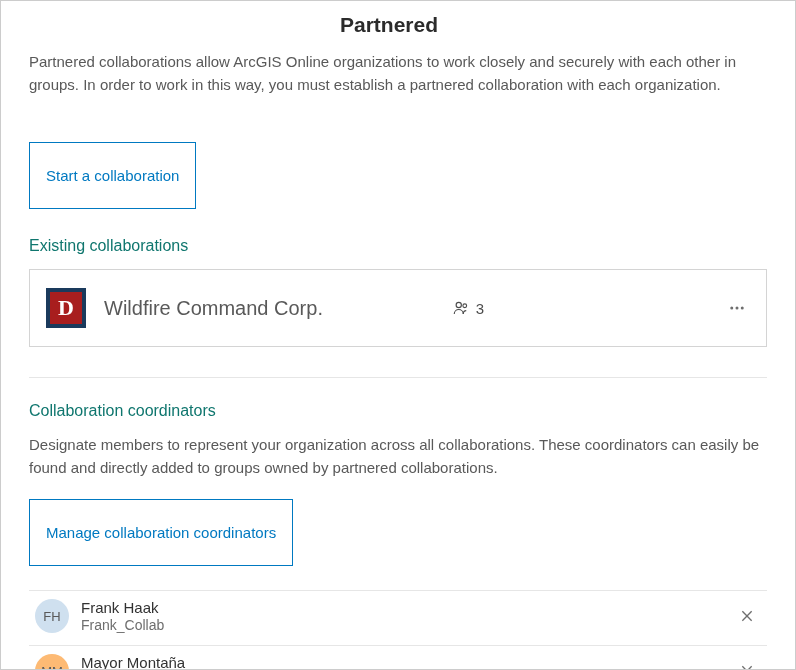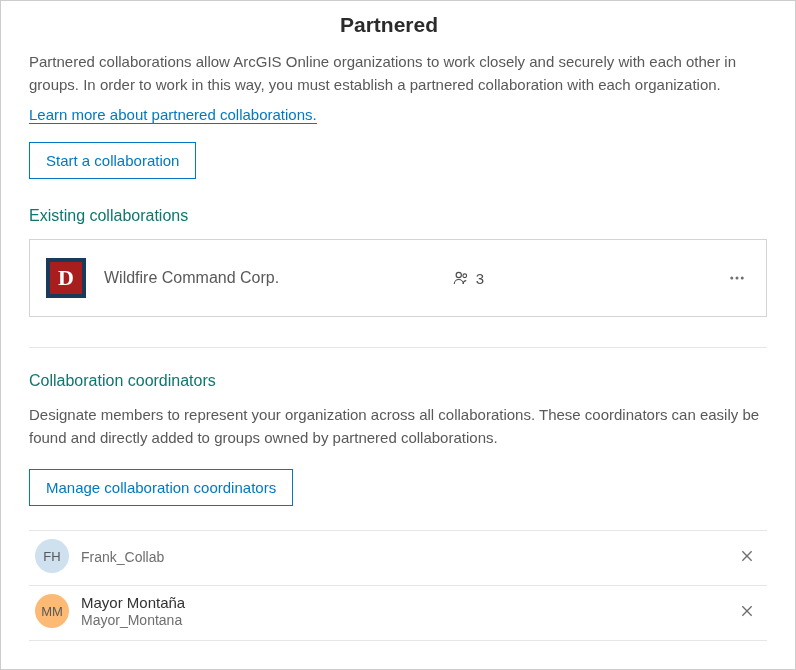--- a/index.html
+++ b/index.html
@@ -40,21 +40,21 @@
       border-bottom: 1px solid #0079c1;
       font-size: 15px;
       cursor: pointer;
       display: inline-block;
     }
     .btn-outline {
       display: inline-block;
       border: 1px solid #0079c1;
       color: #0079c1;
       background: #fff;
-      padding: 9px 16px;
+      padding: 24px 16px;
       font-size: 15px;
       cursor: pointer;
       margin-top: 18px;
     }
     .section-title {
       font-size: 16px;
       color: #0f766e;
       font-weight: 400;
       margin-top: 28px;
       margin-bottom: 14px;
@@ -76,21 +76,21 @@
       flex-shrink: 0;
     }
     .collab-logo-inner {
       color: #fff;
       font-size: 22px;
       font-weight: bold;
       font-family: serif;
     }
     .collab-name {
       margin-left: 18px;
-      font-size: 16px;
+      font-size: 20px;
       color: #595959;
       flex: 1;
     }
     .collab-members {
       display: flex;
       align-items: center;
       color: #4c4c4c;
       font-size: 15px;
       margin-right: 240px;
     }
@@ -167,21 +167,20 @@
     }
   </style>
 </head>
 <body>
 
 <div class="container">
   <h1 class="page-title">Partnered</h1>
 
   <div class="inner">
     <p class="intro-text">Partnered collaborations allow ArcGIS Online organizations to work closely and securely with each other in groups. In order to work in this way, you must establish a partnered collaboration with each organization.</p>
-    <a class="link">Learn more about partnered collaborations.</a>
     <br>
     <button class="btn-outline">Start a collaboration</button>
 
     <h2 class="section-title">Existing collaborations</h2>
 
     <div class="collab-card">
       <div class="collab-logo">
         <span class="collab-logo-inner">D</span>
       </div>
       <div class="collab-name">Wildfire Command Corp.</div>
@@ -206,20 +205,21 @@
     <hr class="divider">
 
     <h2 class="section-title" style="margin-top:0">Collaboration coordinators</h2>
     <p class="coord-desc">Designate members to represent your organization across all collaborations. These coordinators can easily be found and directly added to groups owned by partnered collaborations.</p>
     <button class="btn-outline" style="margin-top:14px">Manage collaboration coordinators</button>
 
     <div class="coord-list">
       <div class="coord-row">
         <div class="avatar avatar-blue">FH</div>
         <div class="coord-info">
+          <div class="coord-name">Frank Haak</div>
           <div class="coord-user">Frank_Collab</div>
         </div>
         <div class="remove-btn">
           <svg width="16" height="16" viewBox="0 0 24 24" fill="none" stroke="#6e6e6e" stroke-width="2">
             <line x1="5" y1="5" x2="19" y2="19"></line>
             <line x1="19" y1="5" x2="5" y2="19"></line>
           </svg>
         </div>
       </div>
       <div class="coord-row">

